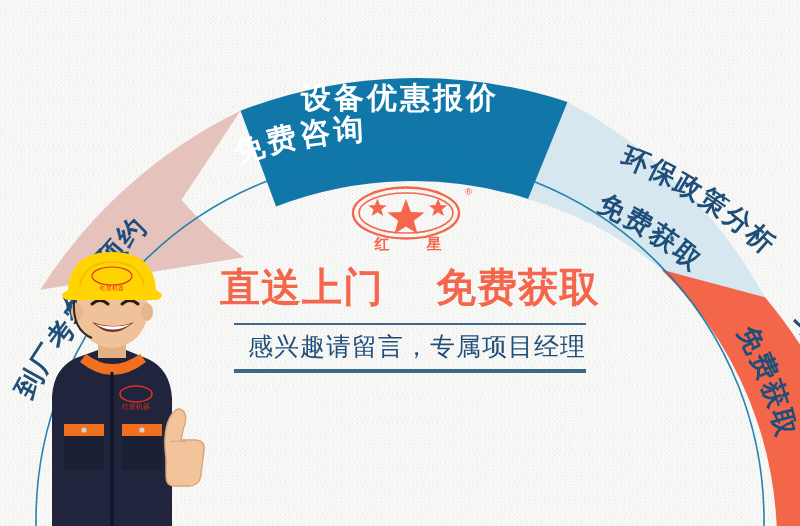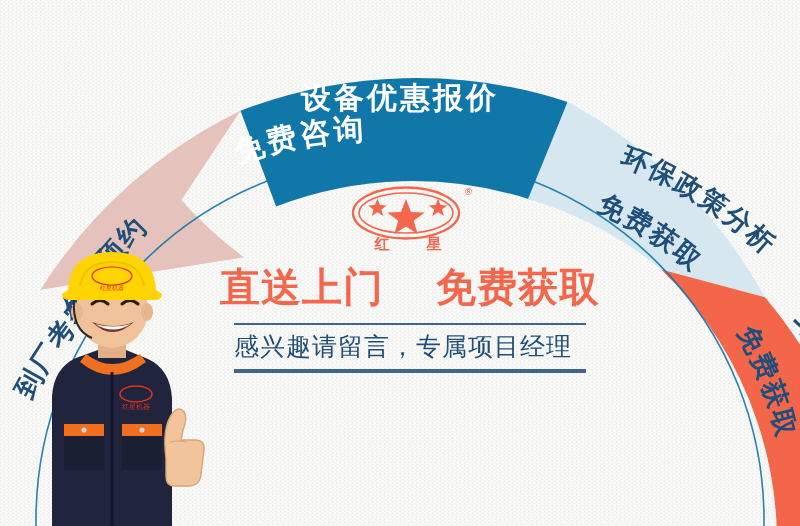--- a/index.html
+++ b/index.html
@@ -28,21 +28,21 @@
   .headline{
     color:#F4674C;font-weight:bold;font-size:40px;line-height:1;
     letter-spacing:1px;white-space:nowrap;margin-top:4px;
     text-shadow:0 1px 0 rgba(255,255,255,.6);
   }
   .headline .gap{display:inline-block;width:22px;}
   .subline-box{margin-top:16px;width:352px;}
   .rule{height:2px;background:#1F4E79;opacity:.85;}
   .subline{
     color:#1F4E79;font-size:25px;line-height:1;letter-spacing:1px;
-    white-space:nowrap;text-align:left;padding:9px 0 10px;
+    white-space:nowrap;text-align:right;padding:9px 0 10px;
   }
 
   
   #worker{position:absolute;left:-6px;top:246px;width:220px;height:282px;}
 </style>
 </head>
 <body>
 
 <div id="stage">
 

